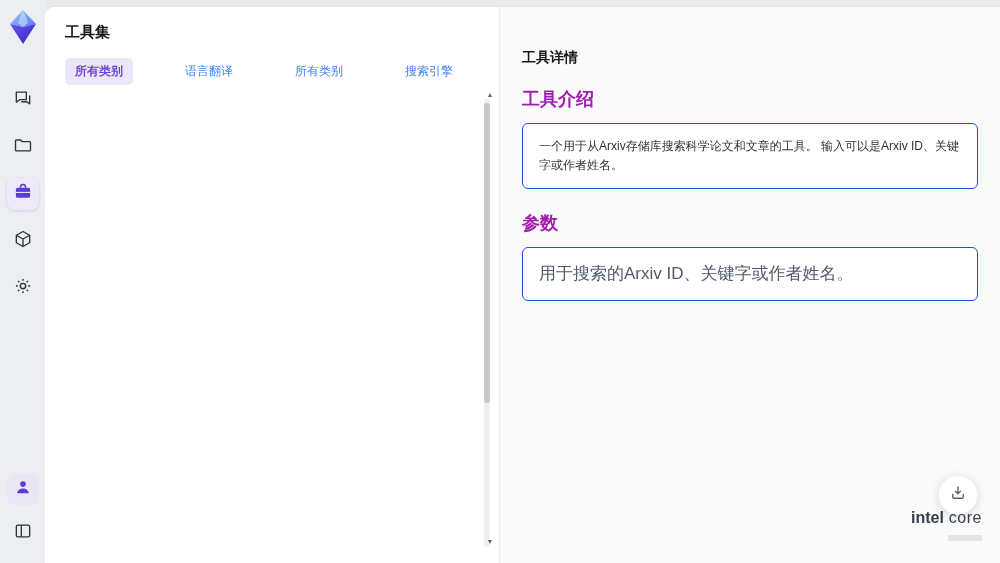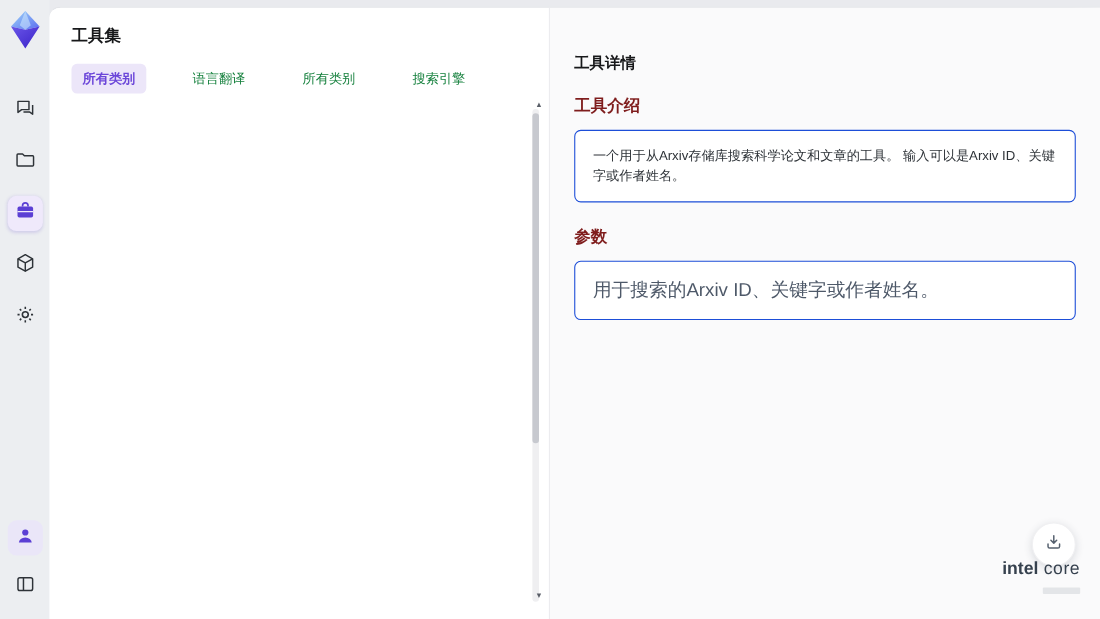--- a/index.html
+++ b/index.html
@@ -21,39 +21,39 @@
   .rail .ric.user { background:#eae6f8; border-radius:8px; }
 
   
   .surface { flex:1; margin-top:6px; display:flex; background:#fff;
     border-top-left-radius:10px; overflow:hidden; border-top:1px solid #e3e4e8; }
 
   
   .list-panel { width:455px; background:#fff; padding:16px 20px 0 20px; position:relative;
     border-right:1px solid #ececef; flex-shrink:0; }
   .panel-title { font-size:15px; font-weight:bold; color:#17181a; margin-bottom:16px; }
-  .tabs { display:flex; gap:32px; align-items:center; margin-bottom:4px; }
-  .tab { font-size:12px; color:#15803d; cursor:pointer; padding:5px 10px; border-radius:5px; white-space:nowrap; }
+  .tabs { display:flex; gap:42px; align-items:center; margin-bottom:4px; }
+  .tab { font-size:12px; color:#3b82f6; cursor:pointer; padding:5px 10px; border-radius:5px; white-space:nowrap; }
   .tab.active { background:#ece6f9; color:#6b46d9; font-weight:bold; }
 
   .tool-list { display:flex; flex-direction:column; gap:12px; height:462px; overflow:hidden; padding-right:14px; }
 
   
   .scrollbar { position:absolute; right:9px; top:92px; width:6px; height:448px;
     background:#efeff1; border-radius:3px; cursor:pointer; }
   .scroll-thumb { position:absolute; top:4px; left:0; width:6px; height:300px;
     background:#c7c9cf; border-radius:3px; }
   .scroll-arrow { position:absolute; right:7px; font-size:8px; color:#5a5f68; cursor:pointer; line-height:1; }
   .scroll-arrow.up { top:84px; }
   .scroll-arrow.down { top:531px; }
 
   
   .detail-panel { flex:1; background:#fafafb; padding:16px 22px; position:relative; }
   .detail-title { font-size:14px; font-weight:bold; color:#17181a; margin-bottom:20px;margin-top:26px; }
-  .section-h { font-size:15px; font-weight:bold; color:#7f1d1d; margin-bottom:12px; }
+  .section-h { font-size:18px; font-weight:bold; color:#a21caf; margin-bottom:12px; }
   .detail-box { background:#fff; border:1px solid #1d4ed8; border-radius:6px; padding:13px 16px;
     margin-bottom:22px; }
   .detail-box p { font-size:12px; color:#2e3338; line-height:1.6; }
   .param-head { display:flex; align-items:baseline; gap:8px; margin-bottom:8px; }
   .param-name { font-size:13px; font-weight:bold; color:#1f2329; }
   .param-type { font-size:11px; color:#9aa0a8; }
   .param-required { font-size:11px; color:#e0526e; }
   .param-desc { font-size:17px; color:#4e5969; line-height:1.5; }
 
   

